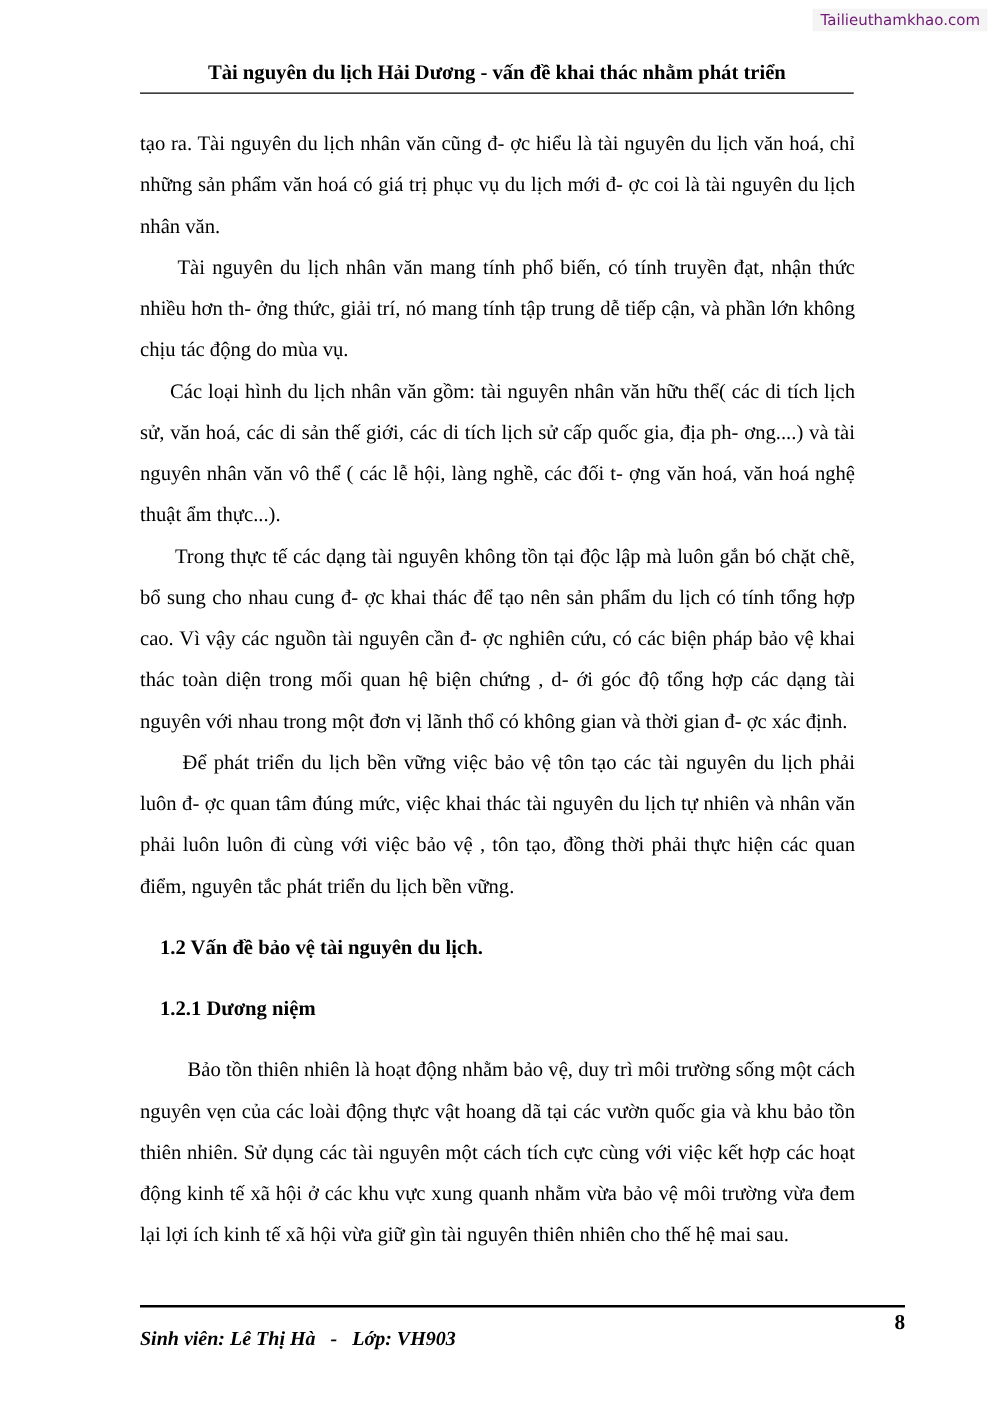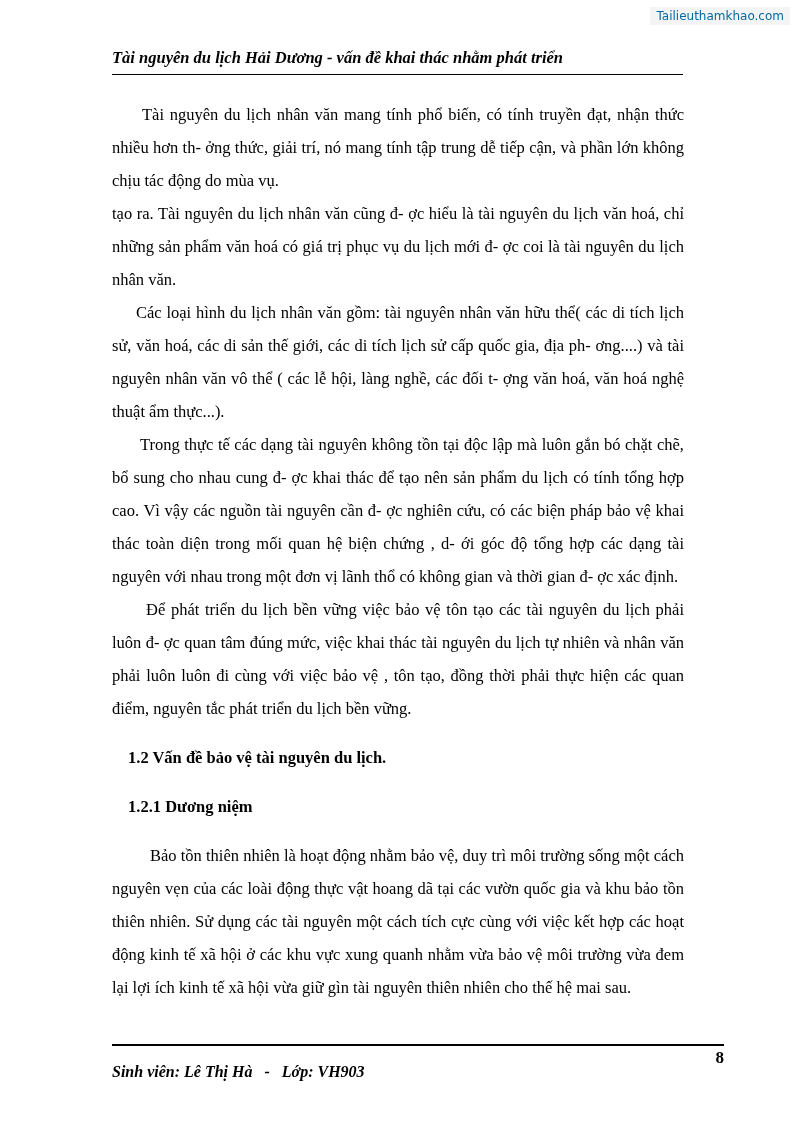--- a/index.html
+++ b/index.html
@@ -13,31 +13,31 @@
     font-family: "Liberation Serif", serif;
     color: #000000;
     overflow: hidden;
   }
   .watermark {
     position: absolute;
     top: 7px;
     right: 4px;
     font-family: "DejaVu Sans", sans-serif;
     font-size: 12px;
-    color: #0369a1;
+    color: #701a75;
     background: #f4f4f4;
     padding: 2px 6px;
   }
   .header {
     position: absolute;
     top: 46px;
     left: 112px;
     width: 571px;
+    text-align: center;
     font-weight: bold;
-    font-style: italic;
     font-size: 16.5px;
     line-height: 23px;
     border-bottom: 1.6px solid #000;
     padding-bottom: 5px;
   }
   .body-text {
     position: absolute;
     top: 98px;
     left: 112px;
     width: 572px;
@@ -82,22 +82,22 @@
 
 <div class="page">
 
   <div class="watermark">Tailieuthamkhao.com</div>
 
   <div class="header">
     <div>Tài nguyên du lịch Hải Dương - vấn đề khai thác nhằm phát triển</div>
   </div>
 
   <div class="body-text">
+    <p style="text-indent:0">tạo ra. Tài nguyên du lịch nhân văn cũng đ- ợc hiểu là tài nguyên du lịch văn hoá, chỉ những sản phẩm văn hoá có giá trị phục vụ du lịch mới đ- ợc coi là tài nguyên du lịch nhân văn.</p>
     <p style="text-indent:30px">Tài nguyên du lịch nhân văn mang tính phổ biến, có tính truyền đạt, nhận thức nhiều hơn th- ởng thức, giải trí, nó mang tính tập trung dễ tiếp cận, và phần lớn không chịu tác động do mùa vụ.</p>
-    <p style="text-indent:0">tạo ra. Tài nguyên du lịch nhân văn cũng đ- ợc hiểu là tài nguyên du lịch văn hoá, chỉ những sản phẩm văn hoá có giá trị phục vụ du lịch mới đ- ợc coi là tài nguyên du lịch nhân văn.</p>
     <p style="text-indent:24px">Các loại hình du lịch nhân văn gồm: tài nguyên nhân văn hữu thể( các di tích lịch sử, văn hoá, các di sản thế giới, các di tích lịch sử cấp quốc gia, địa ph- ơng....) và tài nguyên nhân văn vô thể ( các lễ hội, làng nghề, các đối t- ợng văn hoá, văn hoá nghệ thuật ẩm thực...).</p>
     <p style="text-indent:28px">Trong thực tế các dạng tài nguyên không tồn tại độc lập mà luôn gắn bó chặt chẽ, bổ sung cho nhau cung đ- ợc khai thác để tạo nên sản phẩm du lịch có tính tổng hợp cao. Vì vậy các nguồn tài nguyên cần đ- ợc nghiên cứu, có các biện pháp bảo vệ khai thác toàn diện trong mối quan hệ biện chứng , d- ới góc độ tổng hợp các dạng tài nguyên với nhau trong một đơn vị lãnh thổ có không gian và thời gian đ- ợc xác định.</p>
     <p style="text-indent:34px">Để phát triển du lịch bền vững việc bảo vệ tôn tạo các tài nguyên du lịch phải luôn đ- ợc quan tâm đúng mức, việc khai thác tài nguyên du lịch  tự nhiên và nhân văn phải luôn luôn đi cùng với việc bảo vệ , tôn tạo, đồng thời phải thực hiện các quan điểm, nguyên tắc phát triển du lịch bền vững.</p>
     <h2>1.2 Vấn đề bảo vệ tài nguyên du lịch.</h2>
     <h2>1.2.1 Dương niệm</h2>
     <p style="text-indent:38px">Bảo tồn thiên nhiên là hoạt động nhằm bảo vệ, duy trì môi trường sống một cách nguyên vẹn  của các loài động thực vật hoang dã tại các vườn quốc gia và khu bảo tồn thiên nhiên. Sử dụng các tài nguyên một cách tích cực cùng với việc kết hợp các hoạt động kinh tế xã hội ở các khu vực xung quanh nhằm vừa bảo vệ môi trường vừa đem lại lợi ích kinh tế xã hội vừa giữ gìn tài nguyên thiên nhiên cho thế hệ mai sau.</p>
   </div>
 
   <div class="footer">
     <div class="footer-author">Sinh viên: Lê Thị Hà   -   Lớp: VH903</div>

